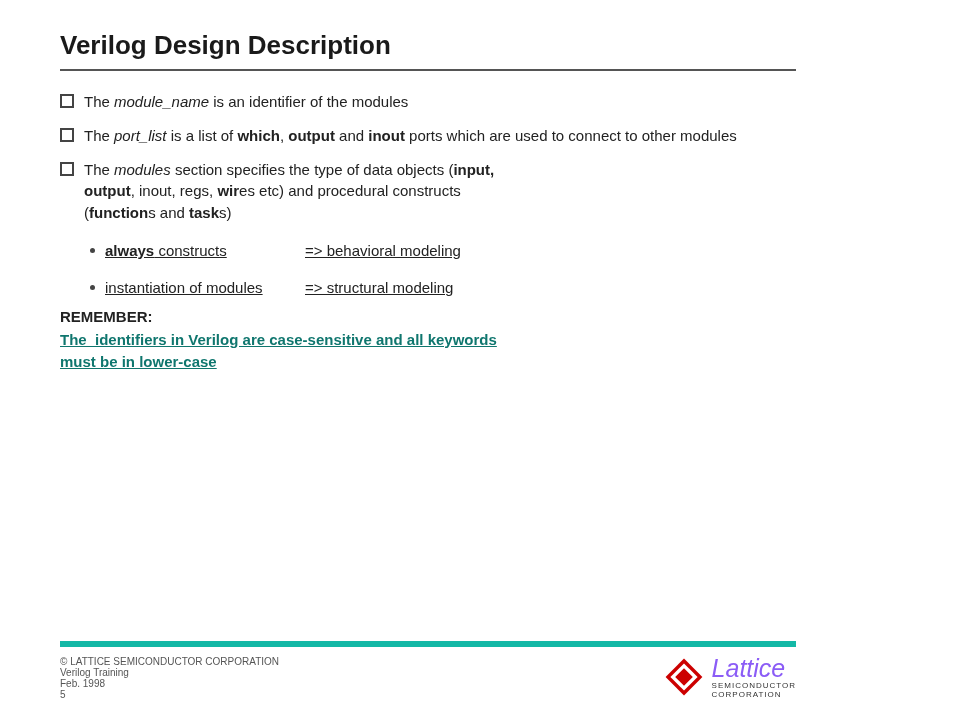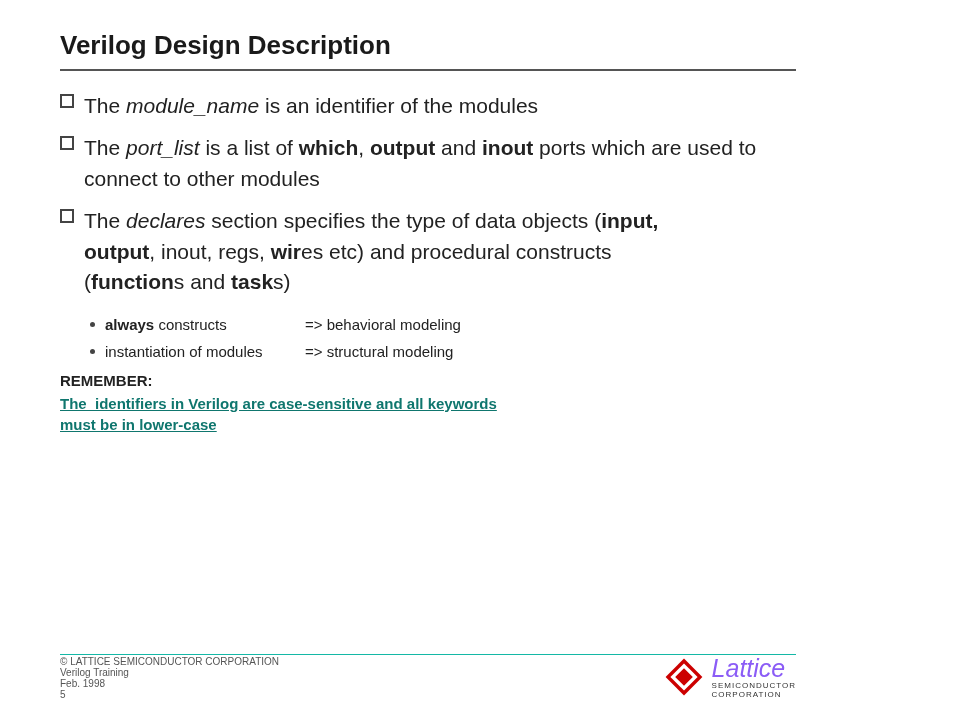--- a/index.html
+++ b/index.html
@@ -47,33 +47,34 @@
       height: 14px;
       border: 2px solid #444;
       display: inline-block;
       flex-shrink: 0;
       margin-top: 2px;
       background: transparent;
     }
 
     .bullet-text {
       line-height: 1.45;
-      font-size: 21px;
+      font-size: 15px;
     }
 
     .italic { font-style: italic; }
     .bold { font-weight: bold; }
 
     .sub-bullets {
       margin-left: 30px;
       margin-top: 6px;
       margin-bottom: 6px;
       display: flex;
       flex-direction: column;
-      gap: 10px;
+      gap: 20px;
+      text-decoration: underline;
     }
 
     .sub-bullet {
       display: flex;
       align-items: center;
       gap: 0;
     }
 
     .dot {
       width: 5px;
@@ -110,22 +111,22 @@
     .case-sensitive {
       color: #0f766e;
       font-size: 15px;
       font-weight: bold;
       text-decoration: underline;
       line-height: 1.45;
       margin-top: 4px;
     }
 
     .footer {
-      border-top: 1px solid #14b8a6;
-      padding-top: 0;
+      border-top: 6px solid #14b8a6;
+      padding-top: 8px;
       display: flex;
       justify-content: space-between;
       align-items: flex-end;
       margin-top: auto;
     }
 
     .footer-left {
       display: flex;
       flex-direction: column;
       font-size: 10px;
@@ -216,21 +217,21 @@
       <div class="bullet-text">
         The <span class="italic">port_list</span> is a list of <span class="bold">which</span>, <span class="bold">output</span> and <span class="bold">inout</span> ports which are used to connect to other modules
       </div>
     </div>
 
     <div class="bullet-container">
       <div class="checkbox-wrap">
         <div class="checkbox"></div>
       </div>
       <div class="bullet-text">
-        The <span class="italic">declares</span> section specifies the type of data objects (<span class="bold">input,</span><br>
+        The <span class="italic">modules</span> section specifies the type of data objects (<span class="bold">input,</span><br>
         <span class="bold">output</span>, inout, reg<span>s</span>, <span class="bold">wir</span>es etc) and procedural constructs<br>
         (<span class="bold">function</span>s and <span class="bold">task</span>s)
       </div>
     </div>
 
 
     <div class="sub-bullets">
 
       <div class="sub-bullet">
         <div class="dot"></div>

